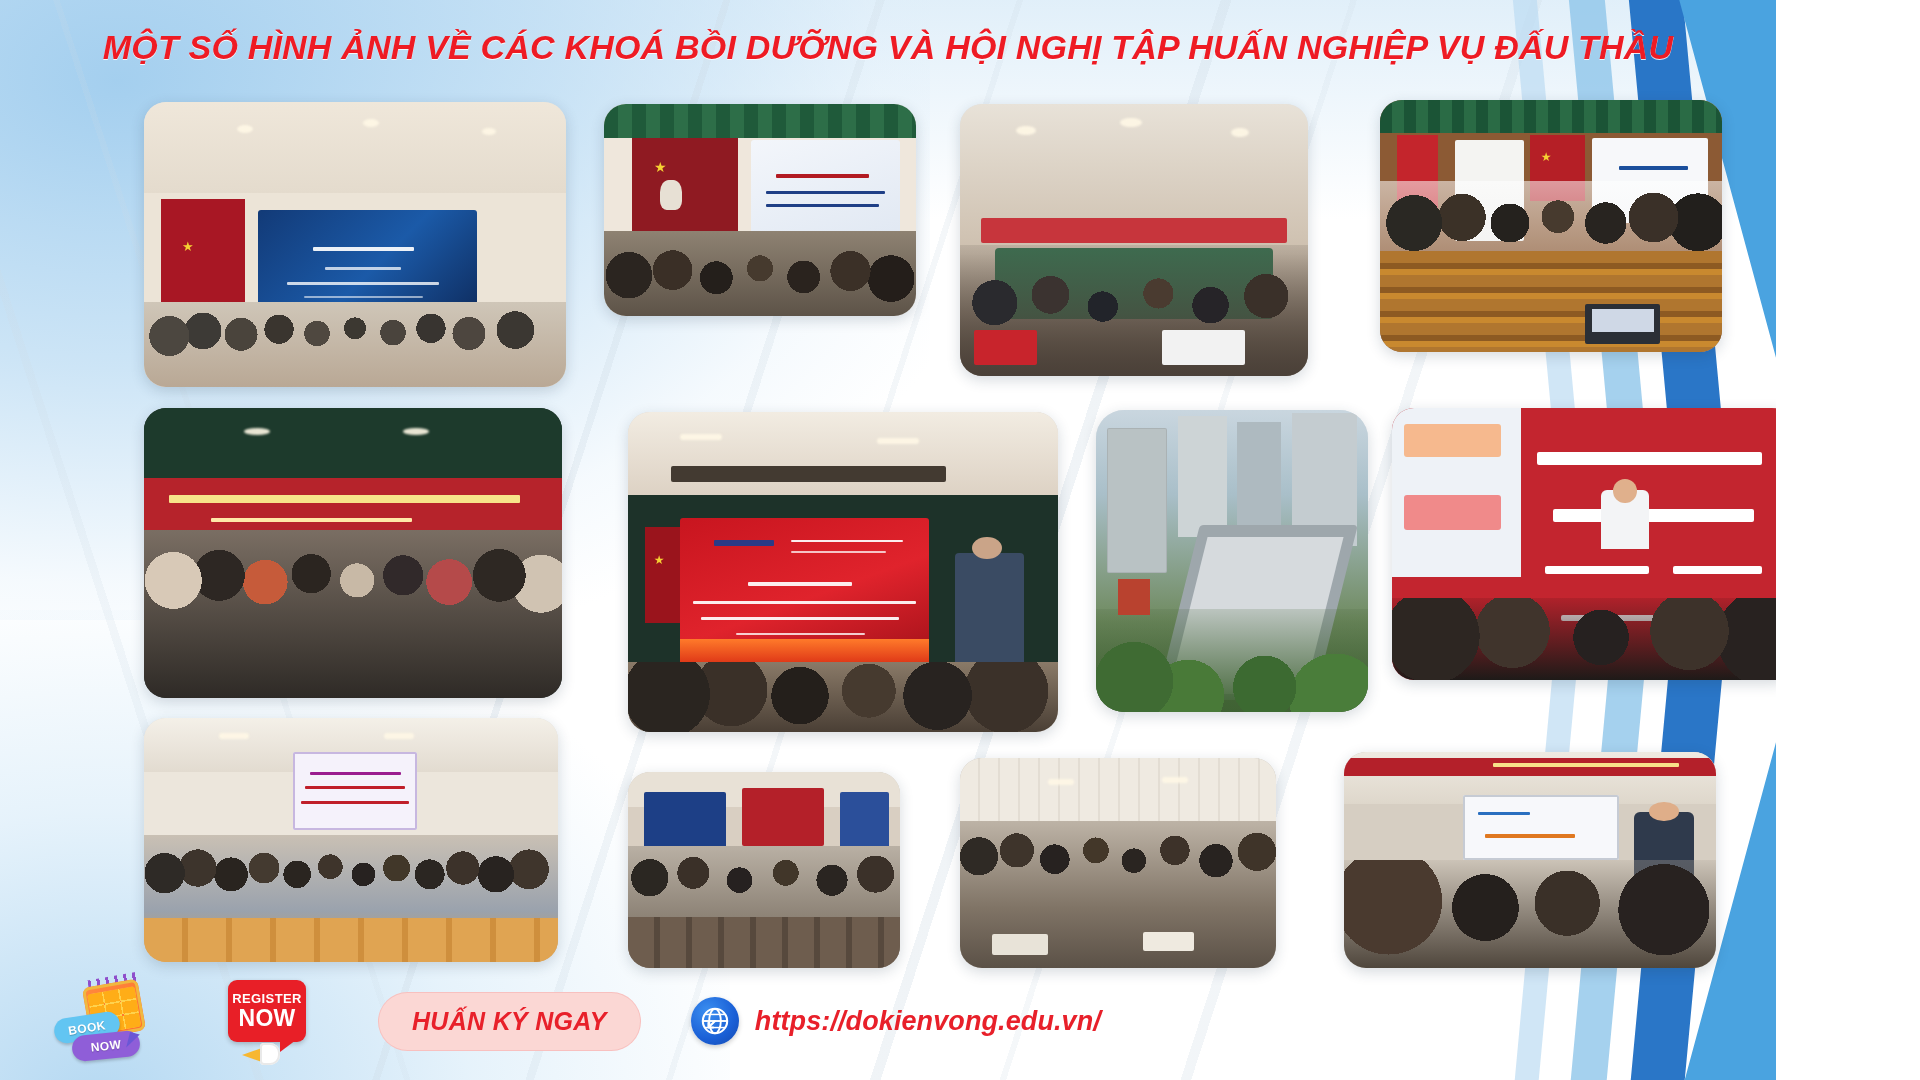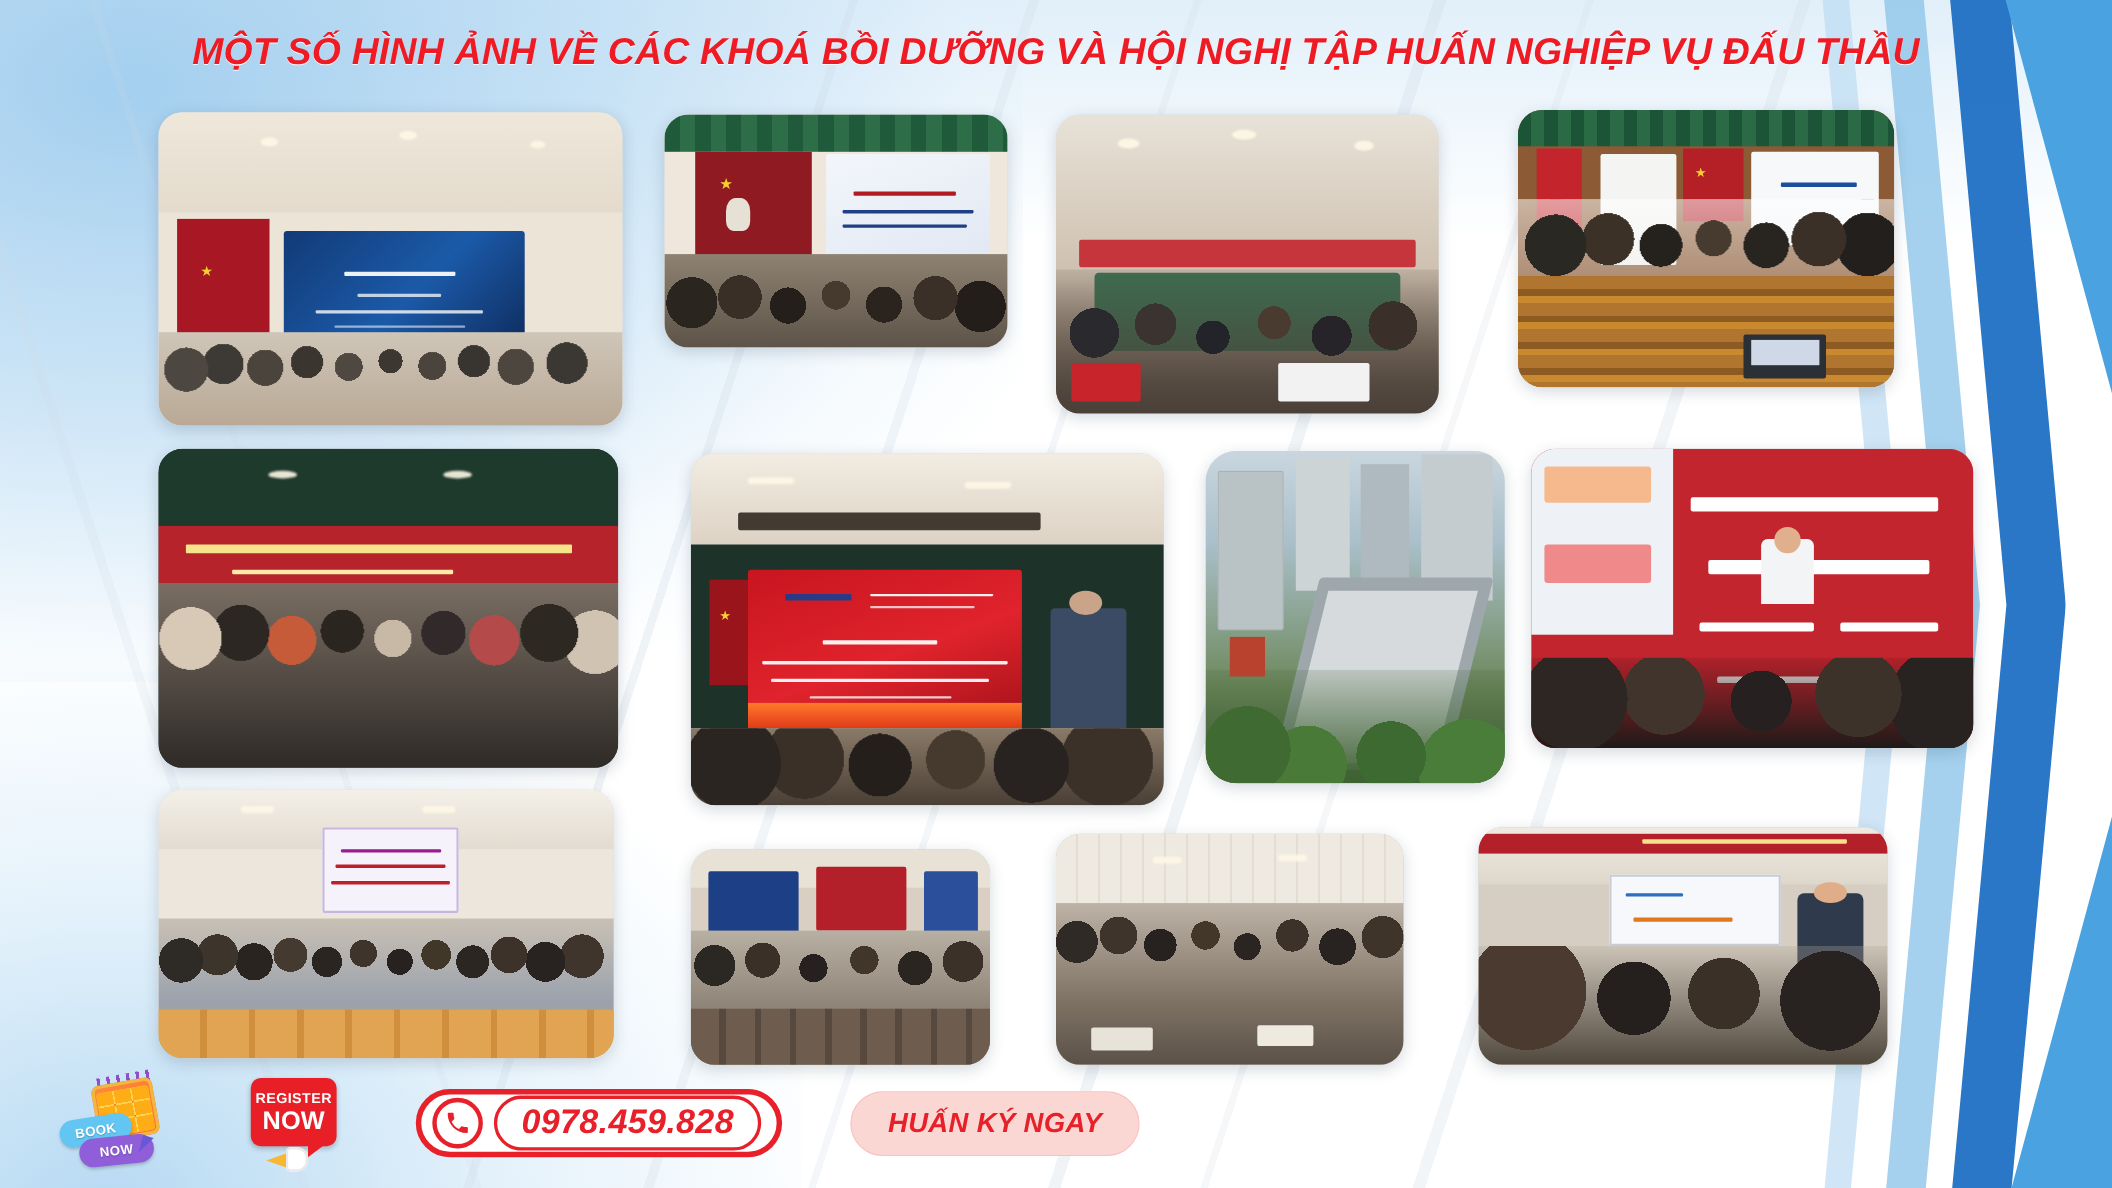--- a/index.html
+++ b/index.html
@@ -5,21 +5,21 @@
 <style>
   * { box-sizing: border-box; margin: 0; padding: 0; }
   html, body {
     width: 1920px; height: 1080px;
     overflow: hidden;
     font-family: "Liberation Sans", "DejaVu Sans", sans-serif;
   }
   
   #poster {
     position: relative;
-    width: 1920px; height: 1080px;
+    width: 1776px; height: 1080px;
     background: #ffffff;
     overflow: hidden;
   }
   
   .bg-wash-tl {
     position: absolute; left: -320px; top: -360px;
     width: 1250px; height: 980px;
     background: radial-gradient(ellipse at 35% 45%,
                  rgba(160,205,238,0.95) 0%,
                  rgba(186,219,243,0.72) 38%,
@@ -526,26 +526,31 @@
       <div class="rg-box">
         <span class="rg-r1">REGISTER</span>
         <span class="rg-r2">NOW</span>
       </div>
       <span class="rg-horn">
         <i class="rg-h1"></i>
           <i class="rg-h2"></i>
       </span>
     </div>
 
-    <div class="phone f-item">
-      <span class="phone-ring">
-        <svg viewBox="0 0 24 24" aria-hidden="true">
-          <path d="M6.6 10.8c1.4 2.8 3.8 5.2 6.6 6.6l2.2-2.2c.3-.3.7-.4 1.1-.2 1.2.4 2.5.6 3.8.6.6 0 1 .4 1 1V20c0 .6-.4 1-1 1C10.8 21 3 13.2 3 3.7c0-.6.4-1 1-1h3.4c.6 0 1 .4 1 1 0 1.3.2 2.6.6 3.8.1.4 0 .8-.2 1.1l-2.2 2.2z"></path>
+
+    <div class="cta f-item">HUẤN KÝ NGAY</div>
+
+    <div class="web f-item">
+      <span class="globe">
+        <svg viewBox="0 0 32 32" aria-hidden="true">
+          <circle cx="16" cy="16" r="13" fill="none" stroke="#ffffff" stroke-width="2.2"></circle>
+          <ellipse cx="16" cy="16" rx="6.2" ry="13" fill="none" stroke="#ffffff" stroke-width="2"></ellipse>
+          <line x1="3" y1="16" x2="29" y2="16" stroke="#ffffff" stroke-width="2"></line>
+          <line x1="5" y1="9" x2="27" y2="9" stroke="#ffffff" stroke-width="1.6"></line>
+          <line x1="5" y1="23" x2="27" y2="23" stroke="#ffffff" stroke-width="1.6"></line>
+          <path d="M16 16 L9 23 M9 23 l0-5 M9 23 l5 0" stroke="#ffffff" stroke-width="2.2" fill="none" stroke-linecap="round"></path>
         </svg>
       </span>
-      <span class="phone-num">0978.459.828</span>
-    </div>
-
-    <div class="cta f-item">HUẤN KÝ NGAY</div>
-
+      <span class="web-url">https://dokienvong.edu.vn/</span>
+    </div>
 
   </div>
 </div>
 
 </body></html>

